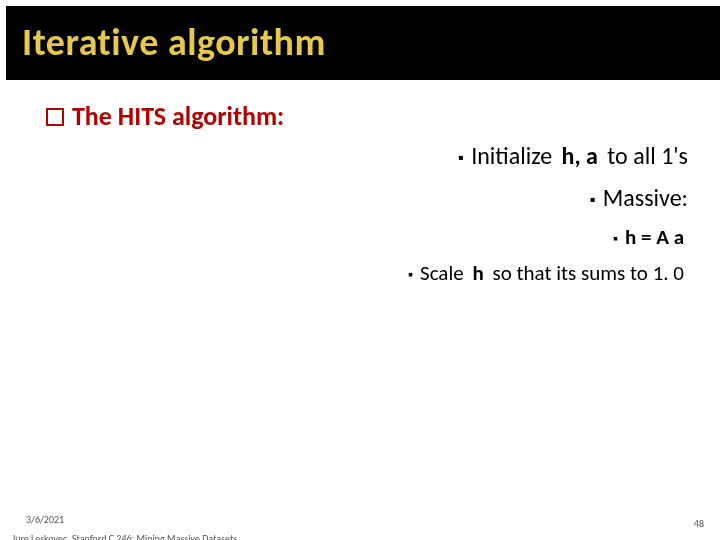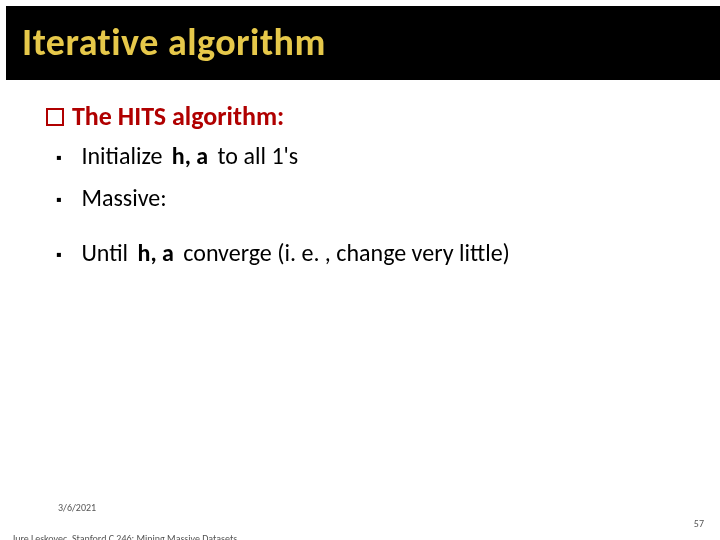--- a/index.html
+++ b/index.html
@@ -4,29 +4,29 @@
 <style>
   * { margin: 0; padding: 2px; box-sizing: border-box; }
   html, body { width: 720px; height: 540px; font-family: Calibri, "Segoe UI", Arial, sans-serif; background: #fff; overflow: hidden; }
   .slide { width: 720px; height: 540px; position: relative; }
   .title-band { background: #000; padding: 8px 14px 10px 14px; height: 74px; display: flex; align-items: center; }
   .title-band h1 { color: #e6c84a; font-size: 38px; font-weight: 700; letter-spacing: 0.5px; }
   .content { padding: 18px 28px 0 38px; color: #000; }
   .top-line { color: #b00000; font-size: 26px; font-weight: 700; margin-bottom: 2px; }
   .top-line .box { display: inline-block; width: 18px; height: 18px; border: 2px solid #b00000; margin-right: 6px; vertical-align: -1px; }
   ul.level1 { list-style: none; padding-left: 28px; }
-  ul.level1 > li { font-size: 24px; margin-bottom: 6px; line-height: 1.35; }
+  ul.level1 > li { font-size: 24px; margin-bottom: 6px; line-height: 1.35; text-align: right; }
   ul.level1 > li::before { content: "▪"; color: #000; display: inline-block; width: 18px; margin-left: -18px; font-size: 16px; vertical-align: 1px; }
   ul.level2 { list-style: none; padding-left: 32px; margin-top: 4px; margin-bottom: 4px; }
   ul.level2 > li { font-size: 21px; margin-bottom: 4px; line-height: 1.35; }
   ul.level2 > li::before { content: "▪"; color: #000; display: inline-block; width: 16px; margin-left: -16px; font-size: 14px; vertical-align: 1px; }
   .b { font-weight: 700; }
   .sup { font-size: 0.65em; vertical-align: super; }
   .footer { position: absolute; bottom: 12px; left: 0; width: 100%; font-size: 10px; color: #555; }
-  .footer .date { position: absolute; left: 20px; bottom: 16px; margin-left: 32px; }
+  .footer .date { position: absolute; left: 20px; bottom: 4px; }
   .footer .center { position: absolute; left: 6px; right: 0; }
   .footer .num { position: absolute; right: 18px; bottom: 0; }
 </style>
 </head>
 <body>
 
 <div class="slide">
 
   <div class="title-band">
     <h1>Iterative algorithm</h1>
@@ -37,27 +37,30 @@
       <span class="box"></span><span>The HITS algorithm:</span>
     </div>
 
     <ul class="level1">
       <li>
         <span>Initialize </span><span class="b">h, a</span><span> to all 1's</span>
       </li>
       <li>
         <span>Massive:</span>
         <ul class="level2">
+          <li>
+            <span class="b">h = A a</span>
+          </li>
+          <li>
+            <span>Scale </span><span class="b">h</span><span> so that its sums to 1. 0</span>
+          </li>
         </ul>
-      </li>
-      <li>
-        <span>Until </span><span class="b">h, a</span><span> converge (i. e. , change very little)</span>
       </li>
     </ul>
   </div>
 
   <div class="footer">
     <div class="date">3/6/2021</div>
     <div class="center">Jure Leskovec, Stanford C 246: Mining Massive Datasets</div>
-    <div class="num">57</div>
+    <div class="num">48</div>
   </div>
 
 </div>
 
 </body></html>

